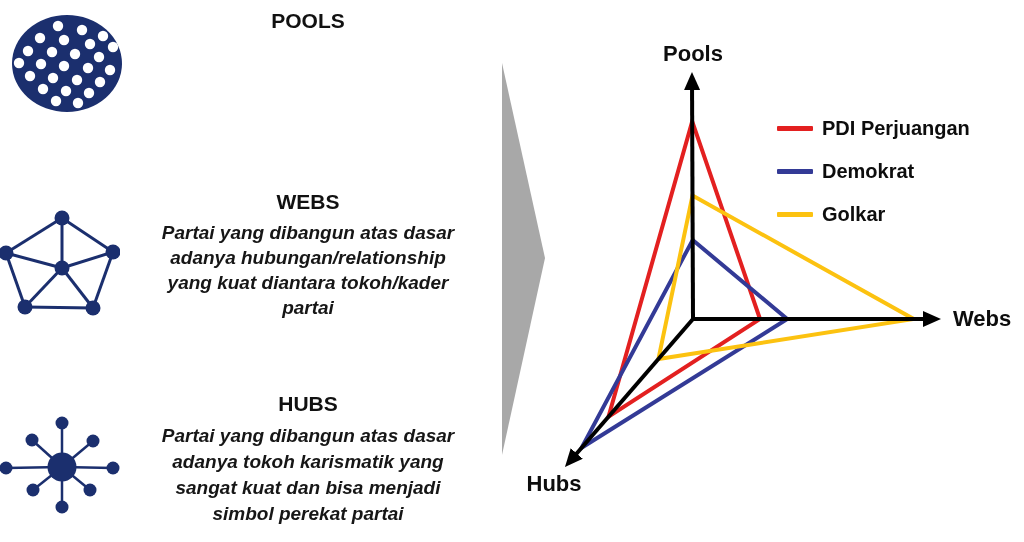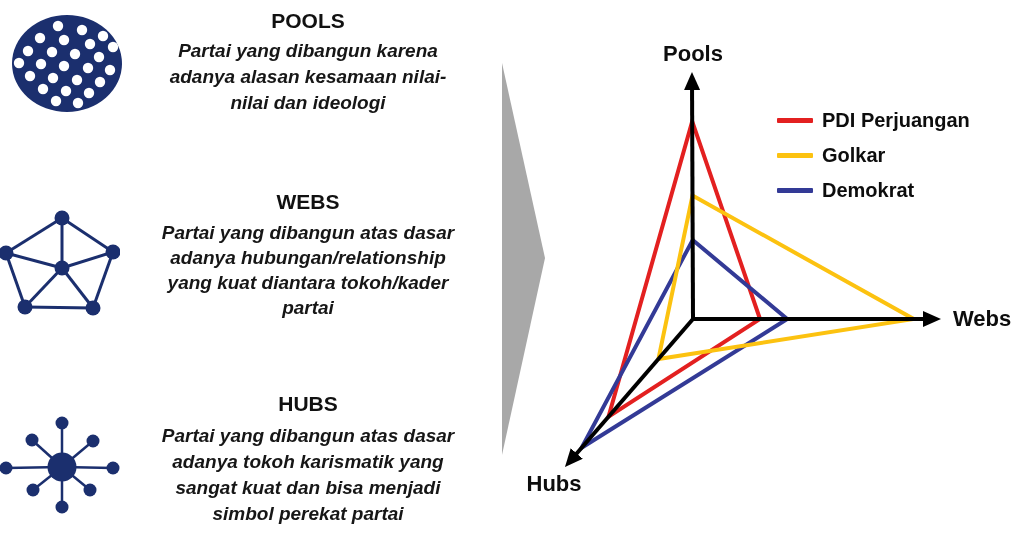--- a/index.html
+++ b/index.html
@@ -22,21 +22,21 @@
   }
   .icon-svg { position: absolute; display: block; }
 
   
   .axis-label {
     position: absolute; font-size: 22px; font-weight: bold; color: #0d0d0d;
   }
   .axis-label.centered { text-align: center; }
 
   .legend { position: absolute; left: 777px; top: 103px; }
-  .legend-row { display: flex; align-items: center; height: 35px; }
+  .legend-row { display: flex; align-items: center; height: 35px; margin-top: 8px; }
   .legend-swatch { display: inline-block; width: 36px; height: 5px; border-radius: 1px; background: #888; }
   .legend-label { margin-left: 9px; font-size: 20px; font-weight: bold; color: #0d0d0d; white-space: nowrap; }
 
   #radar-svg { position: absolute; left: 0; top: 0; }
 </style>
 </head>
 <body>
 
 <div class="canvas">
 
@@ -64,23 +64,20 @@
       <circle cx="65" cy="65" r="5.2"></circle>
         <circle cx="88" cy="67" r="5.2"></circle>
         <circle cx="31" cy="74" r="5.2"></circle>
       <circle cx="54" cy="76" r="5.2"></circle>
         <circle cx="77" cy="78" r="5.2"></circle>
         <circle cx="44" cy="86" r="5.2"></circle>
       <circle cx="66" cy="88" r="5.2"></circle>
     </g>
   </svg>
   <div class="section-heading" style="top:9px;">POOLS</div>
-  <div class="section-desc" style="top:38px;">Partai yang dibangun karena
-adanya alasan kesamaan nilai-
-nilai dan ideologi</div>
 
   <svg class="icon-svg" style="left:0px; top:205px;" width="120" height="115" viewBox="0 0 120 115" aria-hidden="true">
     <g stroke="var(--icon-navy)" stroke-width="3" fill="none">
       <line x1="62" y1="13" x2="6" y2="48"></line>
       <line x1="62" y1="13" x2="113" y2="47"></line>
       <line x1="6" y1="48" x2="25" y2="102"></line>
       <line x1="113" y1="47" x2="93" y2="103"></line>
       <line x1="25" y1="102" x2="93" y2="103"></line>
       <line x1="62" y1="63" x2="62" y2="13"></line>
       <line x1="62" y1="63" x2="6" y2="48"></line>
@@ -157,22 +154,22 @@
   <div class="axis-label centered" style="left:652px; top:41px; width:82px;">Pools</div>
   <div class="axis-label" style="left:953px; top:306px;">Webs</div>
   <div class="axis-label centered" style="left:522px; top:471px; width:64px;">Hubs</div>
 
   <div class="legend">
     <div class="legend-row">
       <span class="legend-swatch" style="background: rgb(227, 32, 32);"></span>
       <span class="legend-label">PDI Perjuangan</span>
     </div>
     <div class="legend-row">
+      <span class="legend-swatch" style="background: rgb(51, 58, 150);"></span>
+      <span class="legend-label">Demokrat</span>
+    </div>
+    <div class="legend-row">
       <span class="legend-swatch" style="background: rgb(252, 194, 16);"></span>
       <span class="legend-label">Golkar</span>
-    </div>
-    <div class="legend-row">
-      <span class="legend-swatch" style="background: rgb(51, 58, 150);"></span>
-      <span class="legend-label">Demokrat</span>
     </div>
   </div>
 
 </div>
 
 </body></html>

